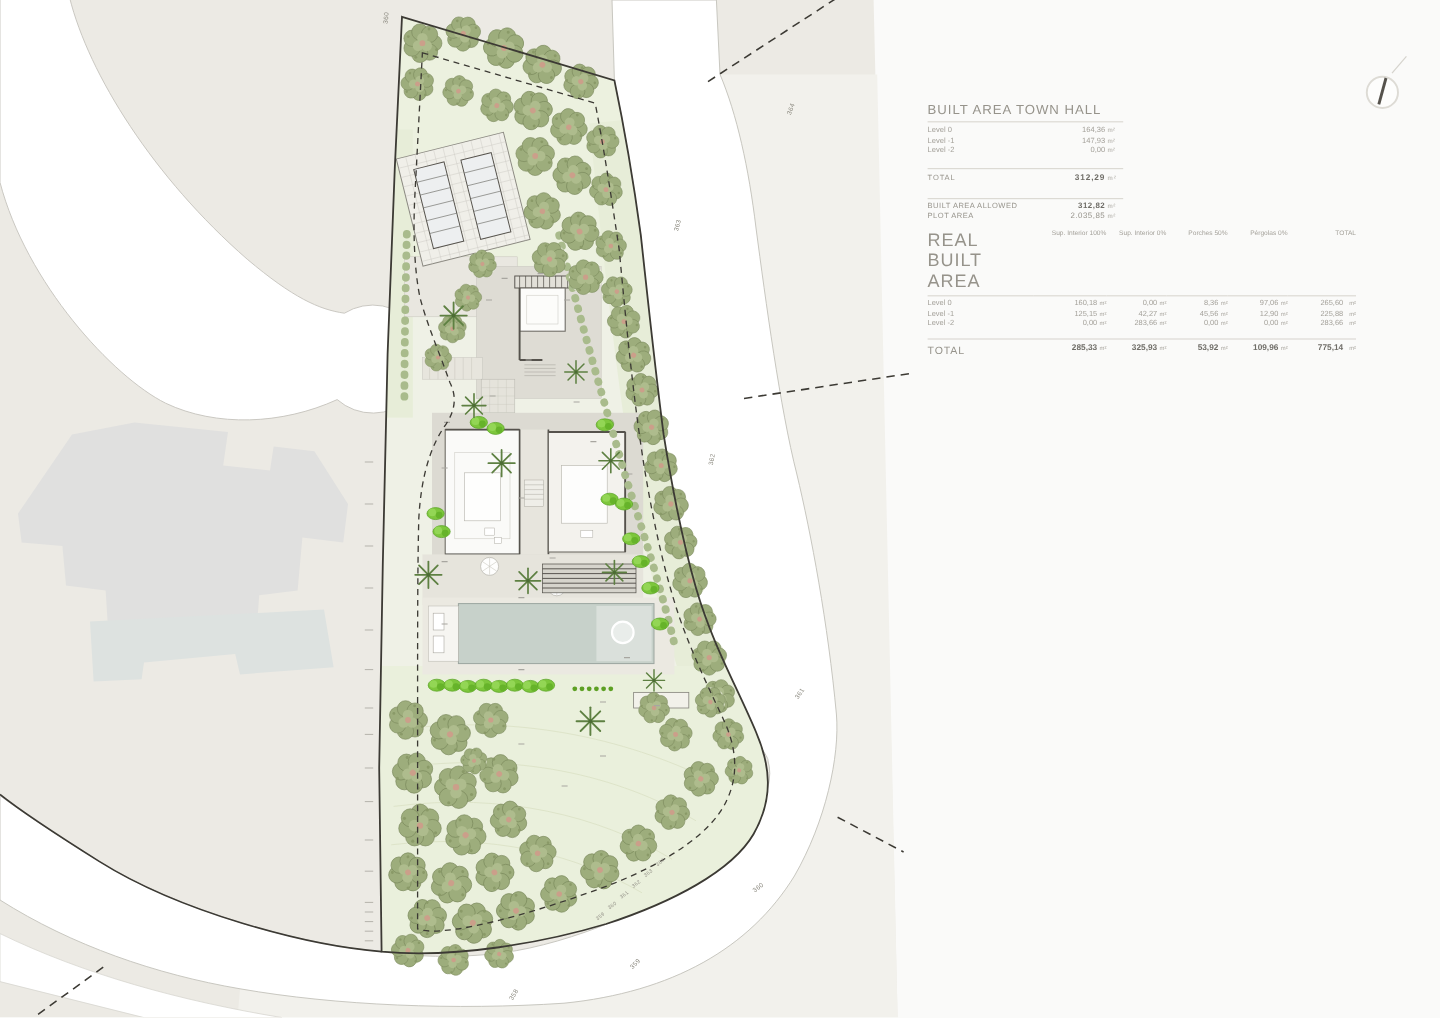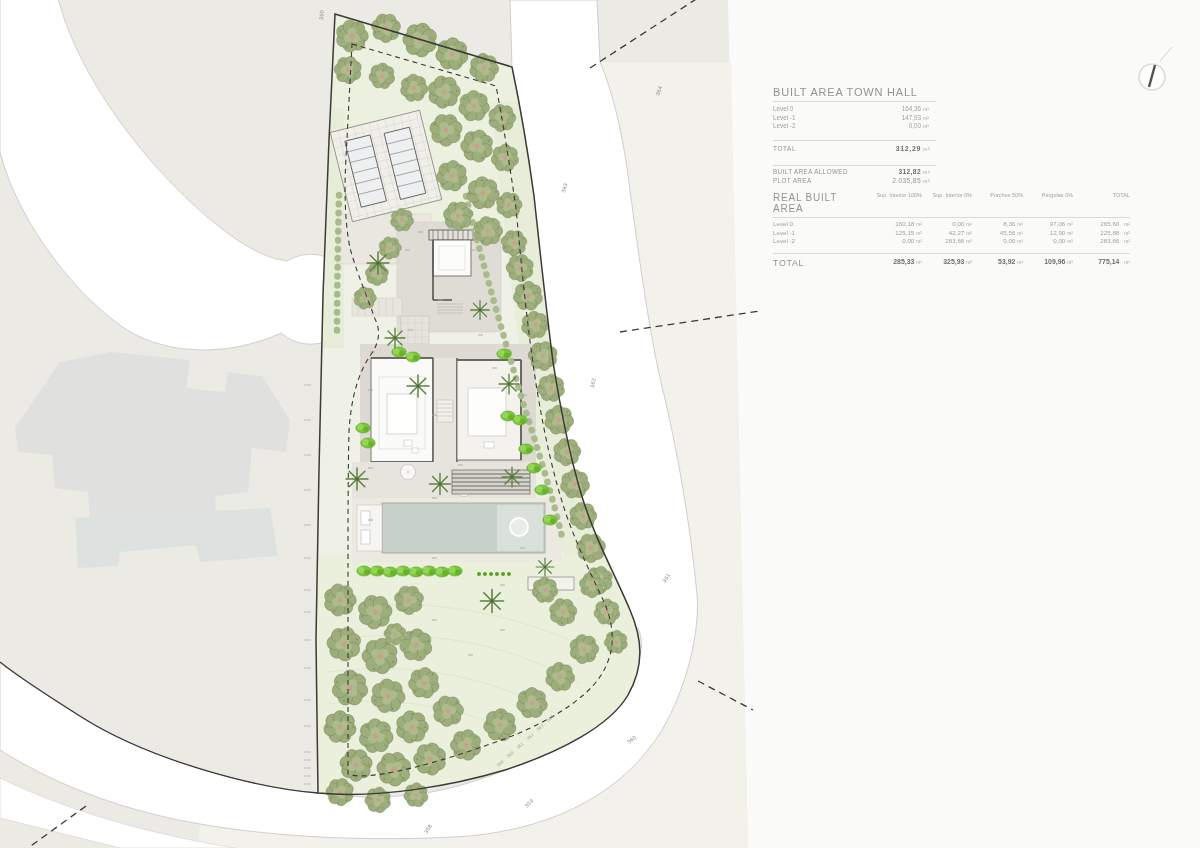--- a/index.html
+++ b/index.html
@@ -20,21 +20,21 @@
   .unit{width:13px;font-size:5.2px;padding-left:2px;color:#ABA8A1;}
   .bold{font-weight:bold;color:#6F6D67;}
   .t1-sep{border-top:1px solid #DCDAD4;margin-top:9px;margin-bottom:2px;}
   .t1-total{font-size:9px;letter-spacing:.7px;color:#96938B;padding:2px 0 2px;}
   .t1-total .val{font-size:6.9px;}
   .t1-allowed{font-size:7.4px;letter-spacing:.4px;color:#96938B;line-height:10px;}
   .t1-allowed .val{font-size:6.6px;}
 
   .t2{position:absolute;left:773px;top:192px;width:357px;color:#A4A19A;}
   .t2-grid{display:grid;grid-template-columns:88px 61px 50px 51px 50px 57px;}
-  .t2-title{font-size:10px;letter-spacing:.8px;color:#96938B;text-align:left;
+  .t2-title{font-size:15px;letter-spacing:.8px;color:#96938B;text-align:left;
             border-bottom:1px solid #DCDAD4;padding-bottom:3px;}
   .t2-h{font-size:5.5px;text-align:right;border-bottom:1px solid #DCDAD4;padding-bottom:3px;}
   .t2-c{font-size:6.2px;line-height:7.5px;text-align:right;}
   .t2-c.left{text-align:left;}
   .t2-c .u,.t2-t .u{font-size:4.9px;margin-left:2px;color:#ABA8A1;font-weight:normal;}
   .t2-c.last .u,.t2-t.last .u{margin-left:5px;}
   .t2-grid .pad{padding-top:2px;}
   .t2-sep{grid-column:1/-1;border-top:1px solid #DCDAD4;margin-top:7px;}
   .t2-t{font-size:6.9px;text-align:right;padding-top:4px;font-weight:bold;color:#6F6D67;}
   .t2-t.left{text-align:left;font-size:8.8px;letter-spacing:.7px;font-weight:normal;color:#96938B;}

